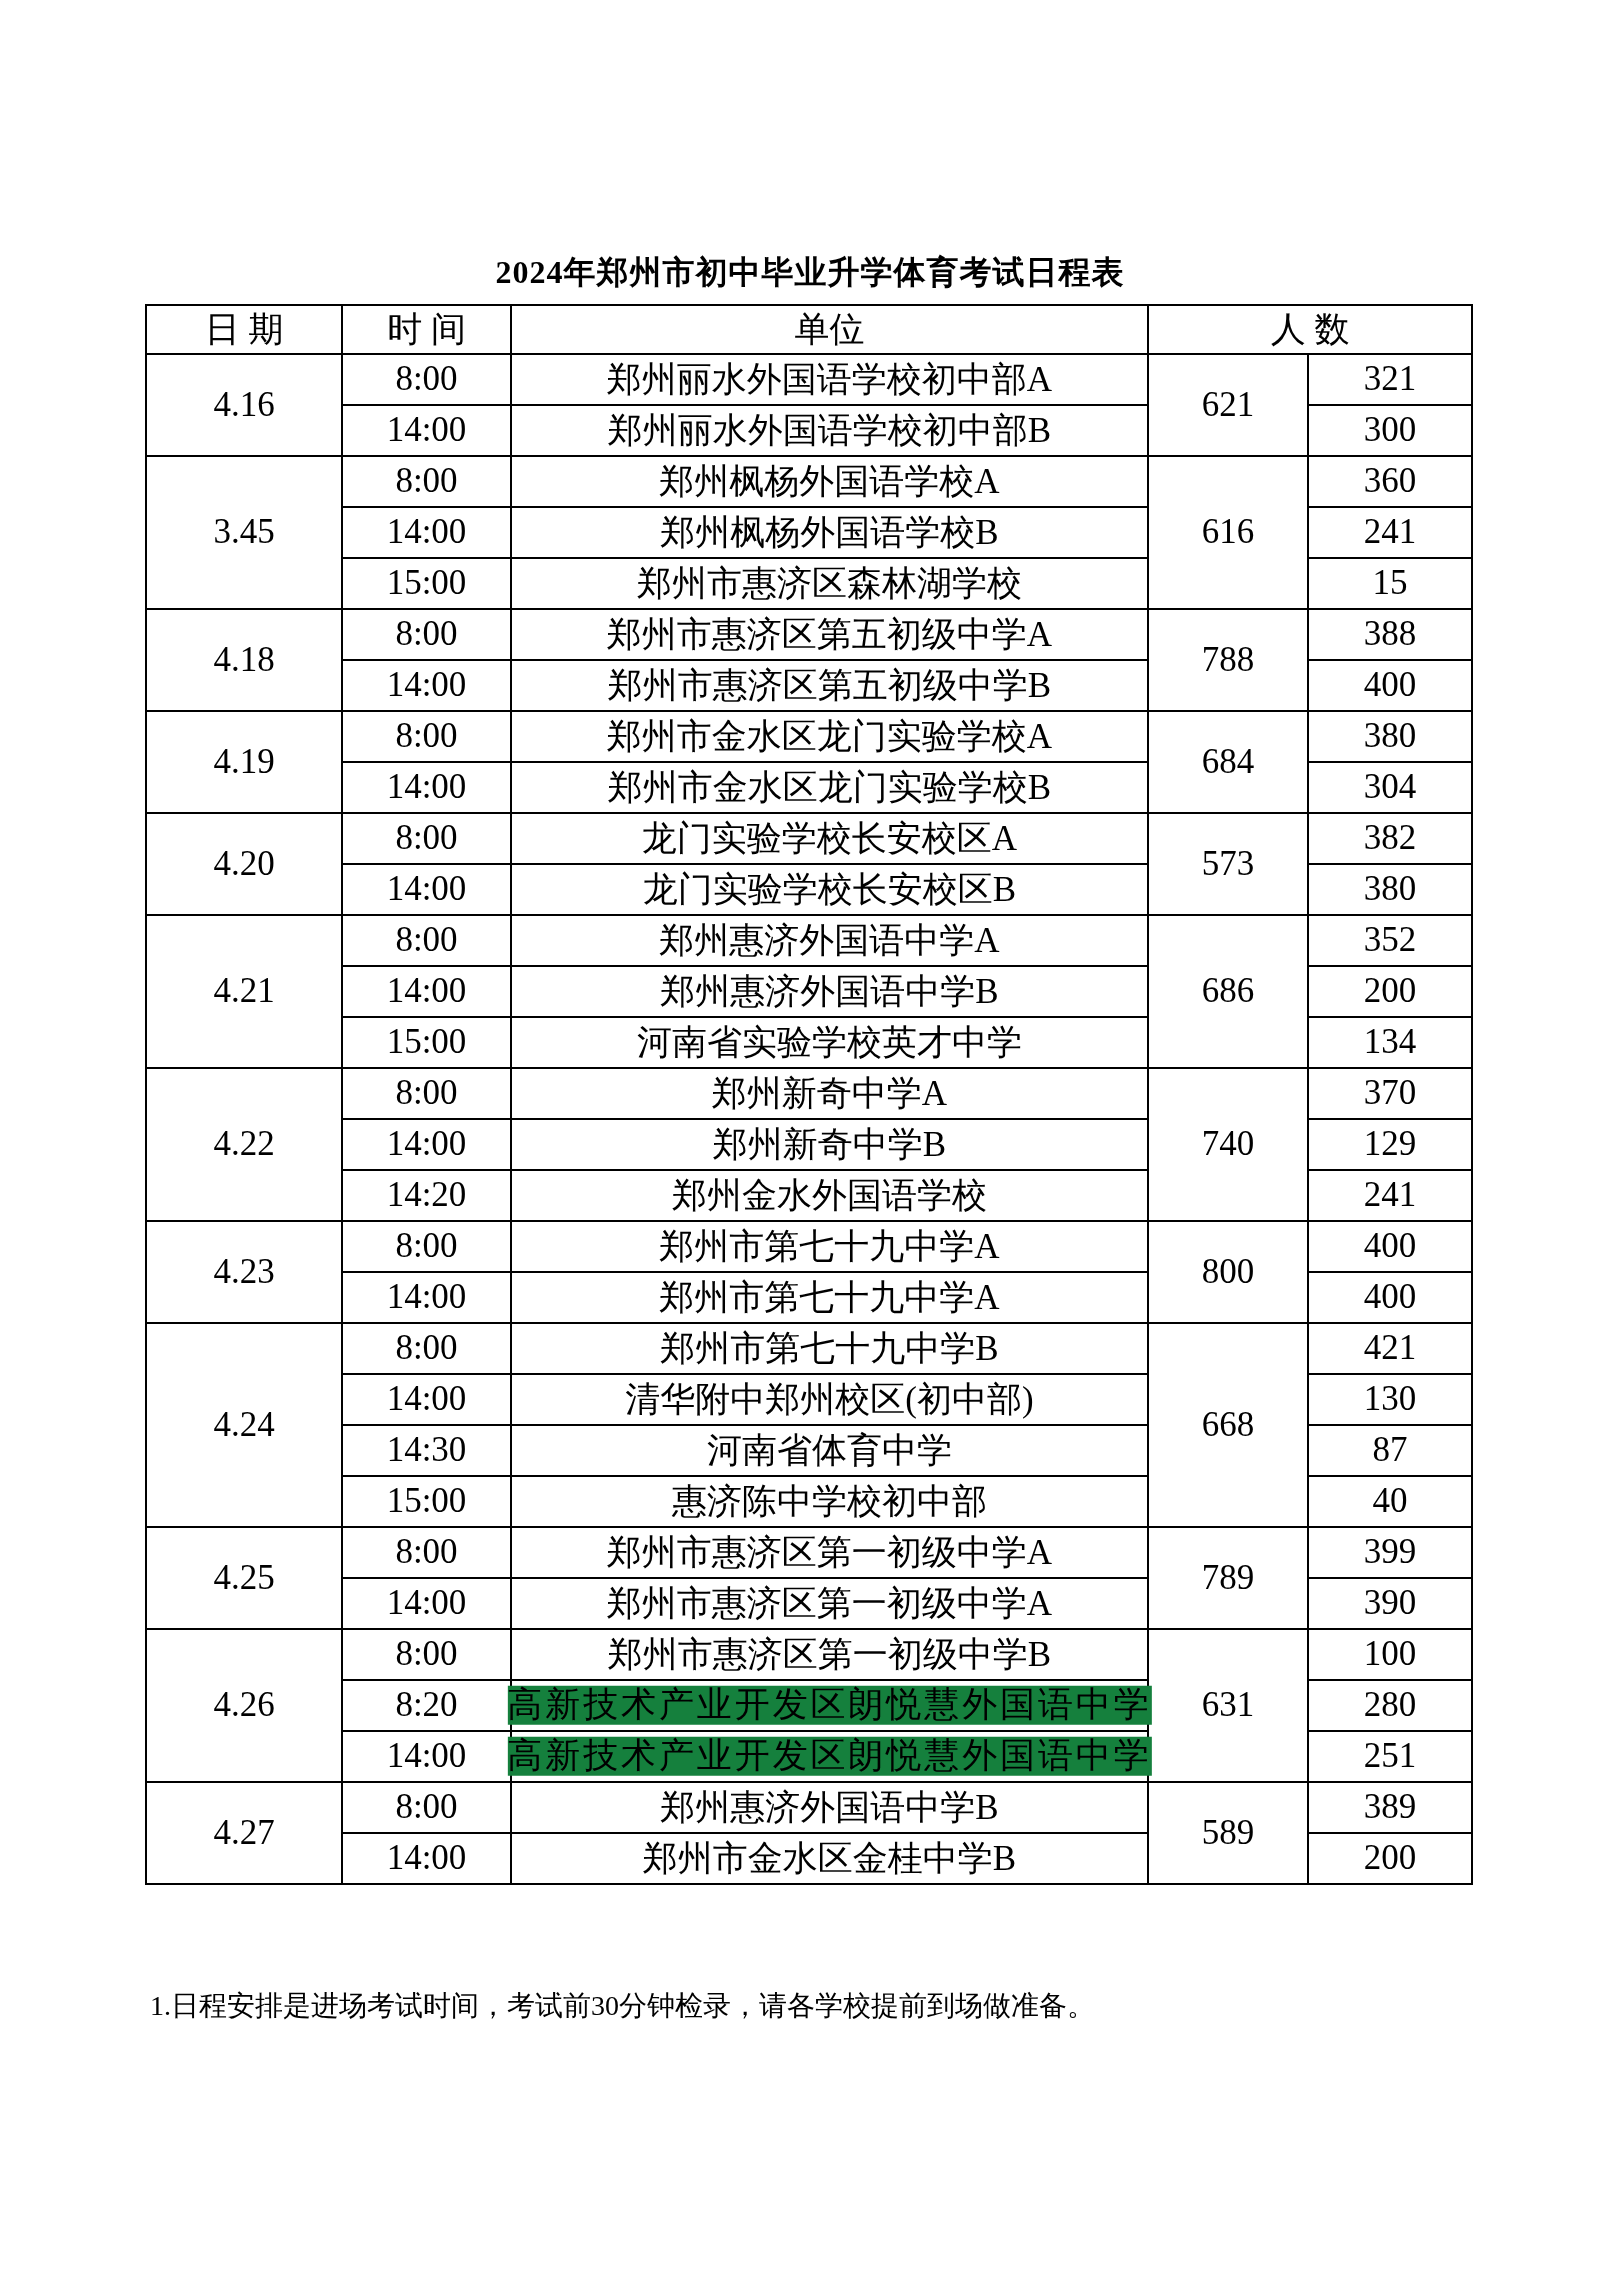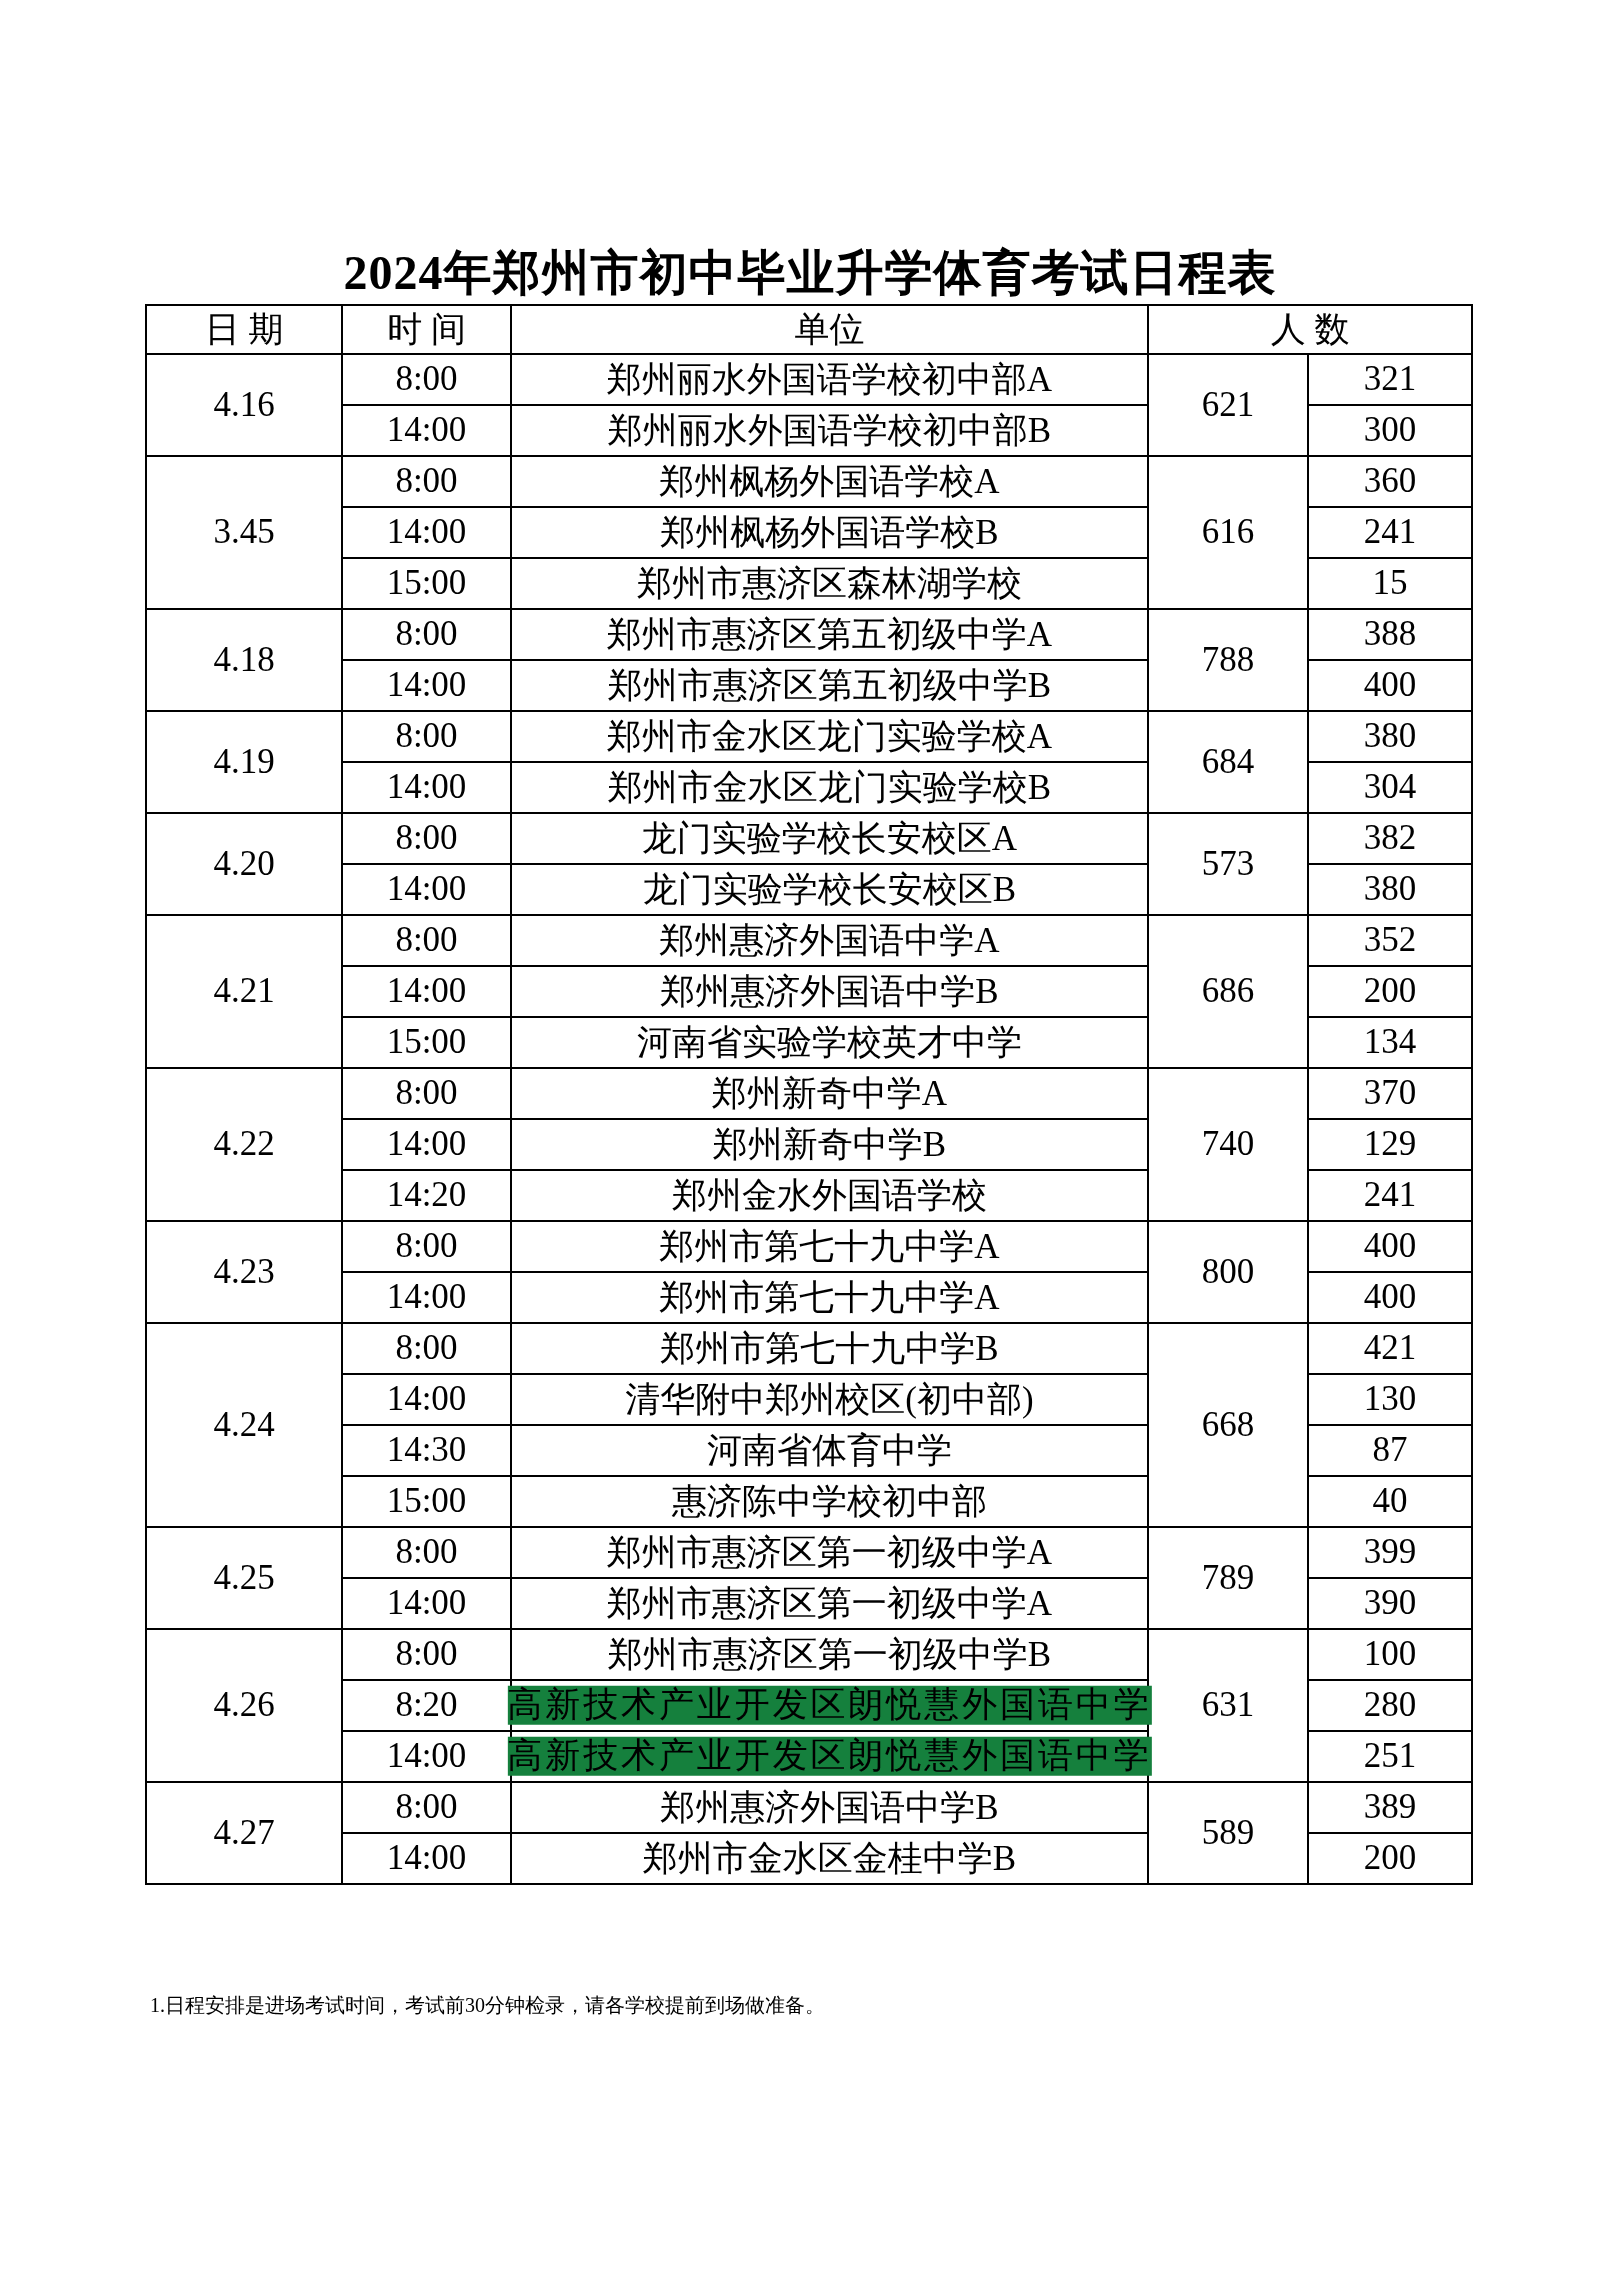--- a/index.html
+++ b/index.html
@@ -17,21 +17,21 @@
   .page {
     width: 1620px;
     height: 2292px;
     box-sizing: border-box;
     padding-top: 250px;
     background: #ffffff;
   }
   .title, .subtitle {
     margin: 0;
     text-align: center;
-    font-size: 48px;
+    font-size: 32px;
     line-height: 45px;
     font-weight: 700;
     letter-spacing: 1px;
   }
   table.schedule {
     border-collapse: collapse;
     table-layout: fixed;
     width: 1325px;
     margin: 8.8px 0 0 145px;
     border: 2.9px solid #000;
@@ -60,21 +60,21 @@
     top: 50%;
     transform: translate(-50%, -50%);
     white-space: nowrap;
     background: #15803d;
     letter-spacing: 2.9px;
     line-height: 1.1;
     z-index: 1;
   }
   .footnote {
     margin: 103px 0 0 150px;
-    font-size: 20px;
+    font-size: 28px;
     line-height: 35px;
   }
 </style>
 </head>
 <body>
 
 <div class="page">
 
   <h1 class="title">2024年郑州市初中毕业升学体育考试日程表</h1>
 

